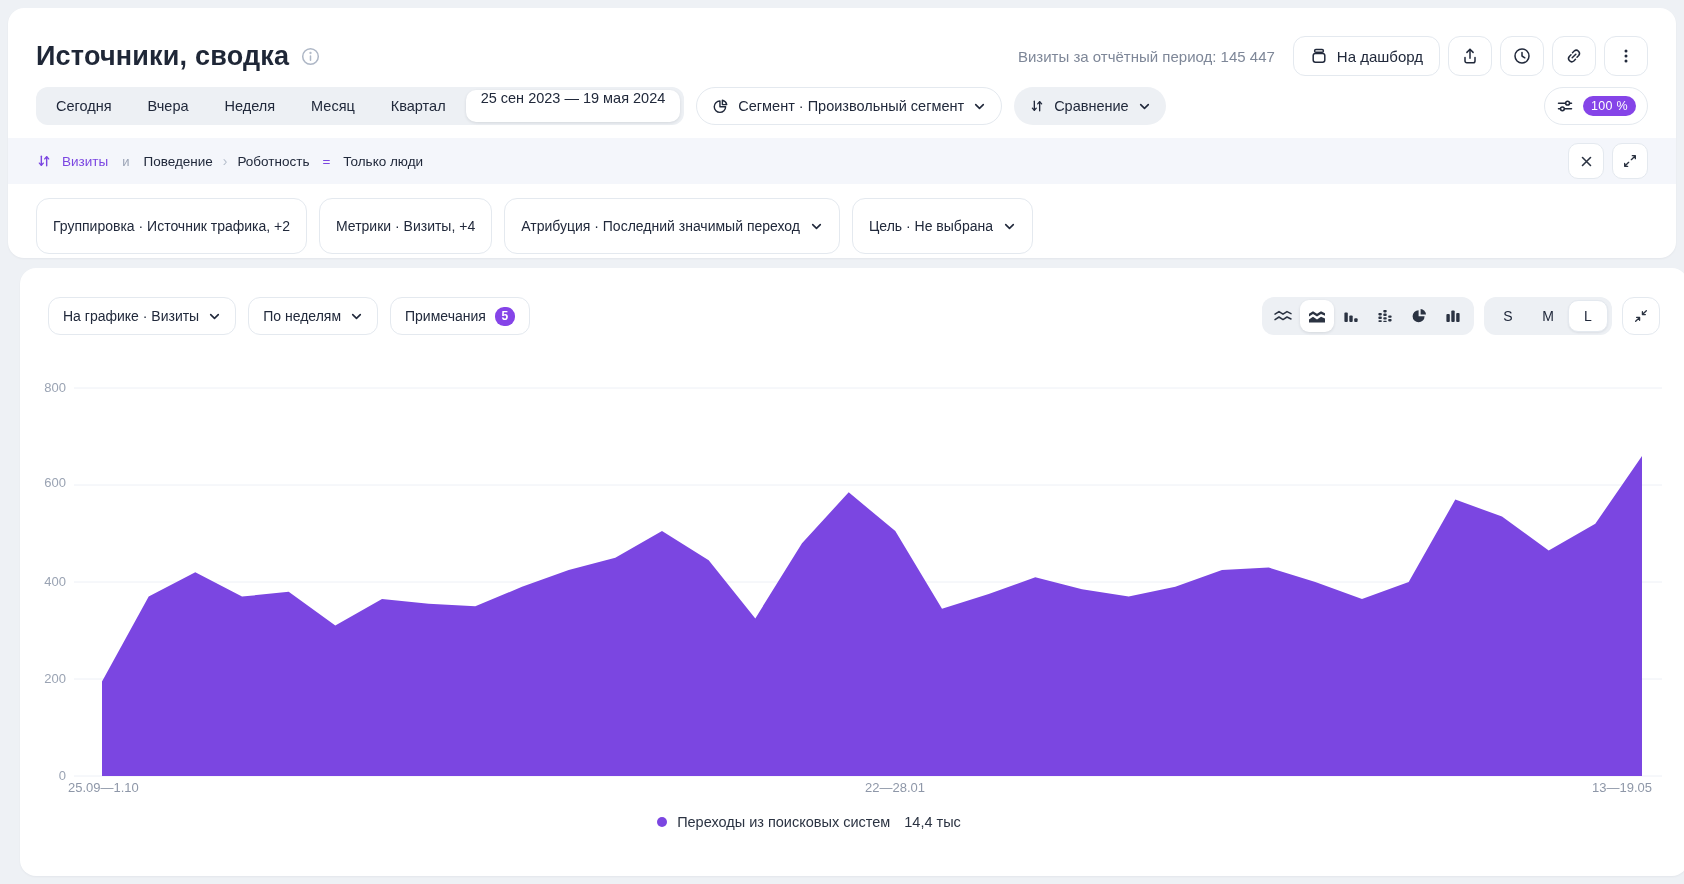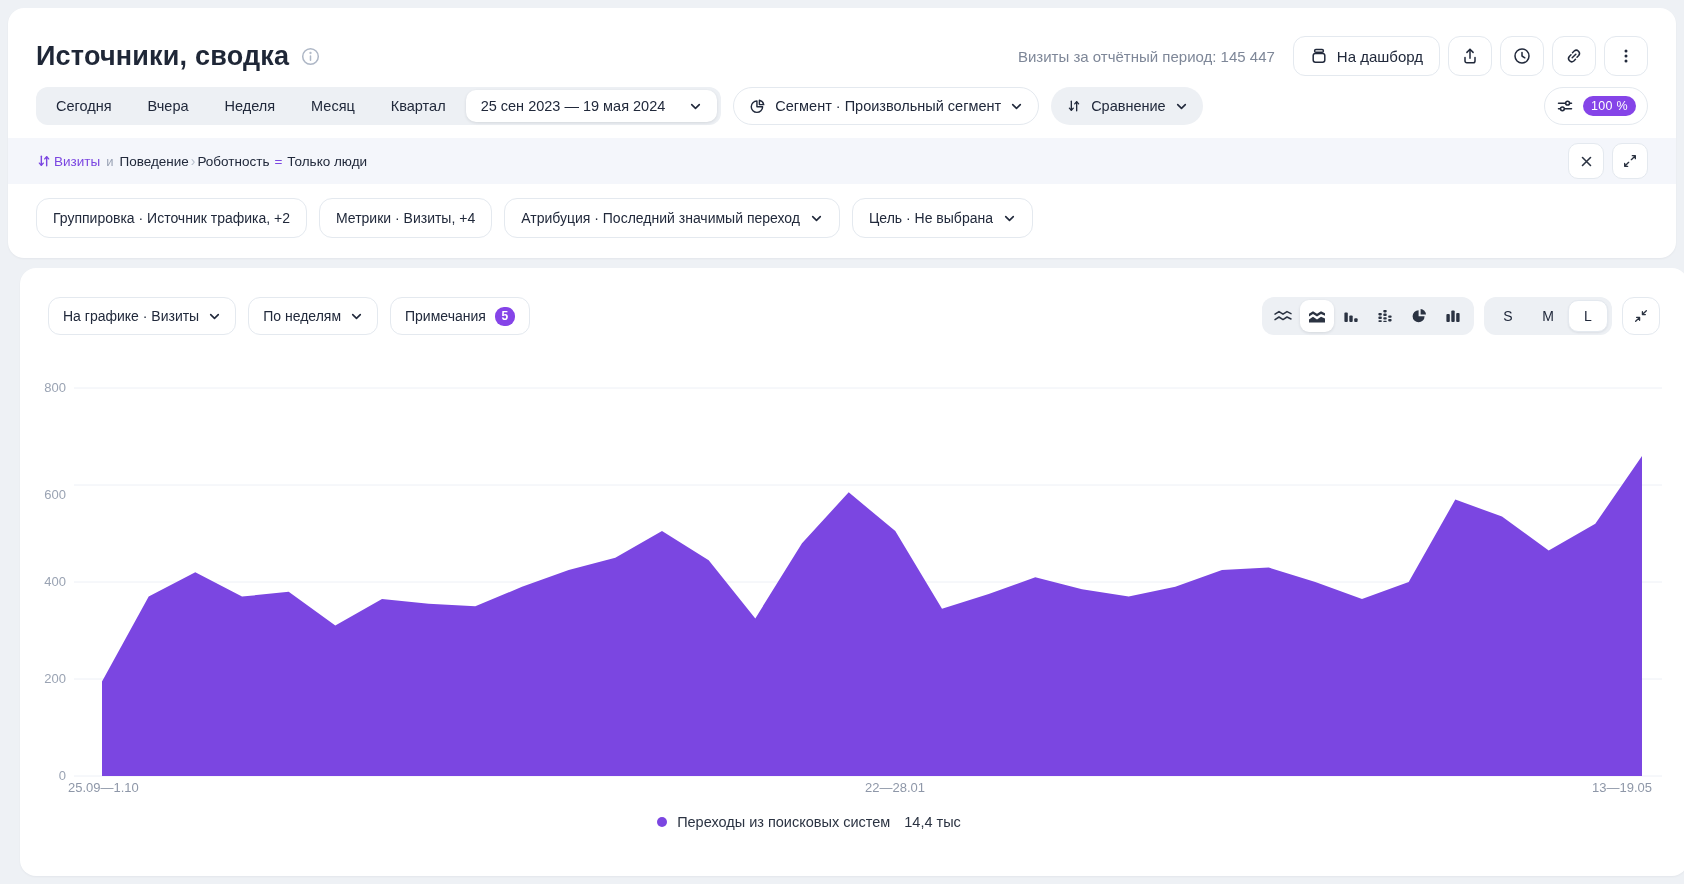--- a/index.html
+++ b/index.html
@@ -28,43 +28,43 @@
          font-family:inherit; font-size:15px; color:#21293b; }
   .btn-dashboard { padding:16px 16px; gap:9px; font-weight:500; }
   .icon-btn { width:44px; }
 
   
   .tabs-row { position:absolute; top:79px; left:28px; right:28px; height:38px; display:flex; align-items:center; gap:12px; }
   .period-group { display:flex; align-items:center; background:#edf0f4; border-radius:12px; height:38px; padding:0 2px; }
   .period-tab { background:none; border:none; font-family:inherit; font-size:14.5px; color:#21293b; padding:0 18px; height:34px; cursor:pointer; }
   .date-pill { display:flex; align-items:center; gap:24px; background:#fff; border:none; border-radius:10px;
                height:32px; margin:0 2px; padding:0 15px; font-family:inherit; font-size:14.5px; font-weight:500;
-               color:#21293b; box-shadow:0 1px 3px rgba(30,40,60,.12); cursor:pointer; }
+               color:#21293b; box-shadow:0 1px 3px rgba(30,40,60,.12); cursor:pointer;flex-direction:column; }
   .chip-white, .chip-grey { display:flex; align-items:center; gap:9px; height:38px; border-radius:19px;
                padding:8px 15px; font-family:inherit; font-size:14.5px; color:#21293b; cursor:pointer; }
   .chip-white { background:#fff; border:1px solid #e4e9ef; }
   .chip-grey  { background:#edf0f4; border:none; }
   .sampling-btn { margin-left:auto; display:flex; align-items:center; gap:9px; background:#fff;
                border:1px solid #e4e9ef; border-radius:19px; height:38px; padding:0 11px; cursor:pointer; }
   .badge-purple { background:#8544e8; color:#fff; font-size:12.5px; font-weight:400; border-radius:10px; padding:3px 8px; letter-spacing:.3px; }
 
   
   .filter-strip { position:absolute; top:130px; left:0; right:0; height:46px; background:#f4f6fb;
-                  display:flex; align-items:center; padding:0 28px; gap:2px; font-size:13.5px; }
+                  display:flex; align-items:center; padding:0 28px; gap:10px; font-size:13.5px; }
   .fs-metric { color:#7b46e1; font-weight:500; cursor:pointer; }
   .fs-conj { color:#9aa3b5; font-size:13px; margin:0 4px; }
   .fs-sep { color:#b6bfcc; font-size:14px; }
   .fs-op { color:#7b46e1; font-weight:500; margin:0 3px; }
   .fs-right { margin-left:auto; display:flex; gap:8px; }
   .fs-btn { width:36px; height:36px; border-radius:10px; background:#fff; border:1px solid #e4e9ef;
             display:flex; align-items:center; justify-content:center; cursor:pointer; }
 
   
   .chips-row { position:absolute; top:190px; left:28px; display:flex; gap:12px; }
-  .filter-chip { display:flex; align-items:center; gap:10px; height:40px; background:#fff;
+  .filter-chip { display:flex; align-items:center; gap:10px; height:56px; background:#fff;
                  border:1px solid #e4e9ef; border-radius:13px; padding:0 16px;
                  font-family:inherit; font-size:14px; color:#21293b; cursor:pointer; }
 
   
   .controls-row { position:absolute; top:29px; left:28px; right:28px; height:38px; display:flex; align-items:center; gap:12px; }
   .ctrl-pill { display:flex; align-items:center; gap:9px; height:38px; background:#fff; border:1px solid #e4e9ef;
                border-radius:12px; padding:0 14px; font-family:inherit; font-size:14px; color:#21293b; cursor:pointer; }
   .notes-badge { background:#8544e8; color:#fff; font-size:12px; font-weight:700; border-radius:9px; min-width:20px; height:19px;
                  display:flex; align-items:center; justify-content:center; padding:0 5px; }
   .right-controls { margin-left:auto; display:flex; align-items:center; gap:10px; }
@@ -318,21 +318,21 @@
       <button class="collapse-btn">
         <svg class="ic" width="16" height="16" viewBox="0 0 18 18" fill="none" stroke="#2b3342" stroke-width="1.5" stroke-linecap="round" stroke-linejoin="round">
           <path d="M15 3 L10.6 7.4 M10.6 7.4 h3.3 M10.6 7.4 v-3.3"></path>
           <path d="M3 15 L7.4 10.6 M7.4 10.6 h-3.3 M7.4 10.6 v3.3"></path>
         </svg>
       </button>
     </div>
   </div>
 
   <span class="ytick" style="top:112px">800</span>
-  <span class="ytick" style="top:219px">600</span>
+  <span class="ytick" style="top:207px">600</span>
   <span class="ytick" style="top:306px">400</span>
   <span class="ytick" style="top:403px">200</span>
   <span class="ytick" style="top:500px">0</span>
 
   <svg class="chart-svg" width="1668" height="440" viewBox="0 0 1668 440">
     <g stroke="#edf0f6" stroke-width="1">
       <line x1="54" y1="48" x2="1642" y2="48"></line>
       <line x1="54" y1="145" x2="1642" y2="145"></line>
       <line x1="54" y1="242" x2="1642" y2="242"></line>
       <line x1="54" y1="339" x2="1642" y2="339"></line>

